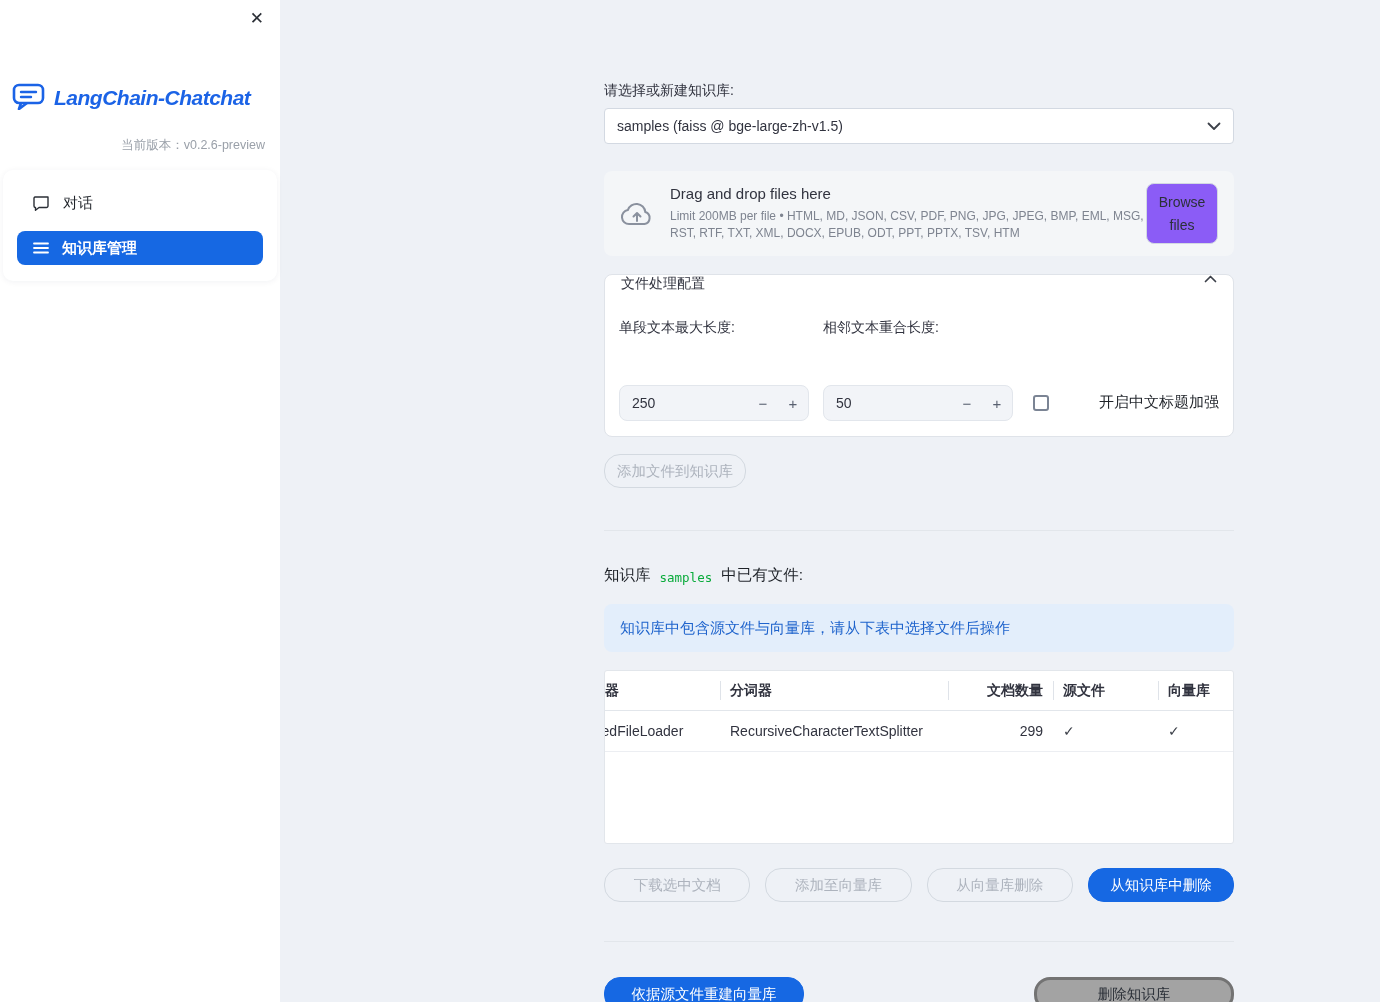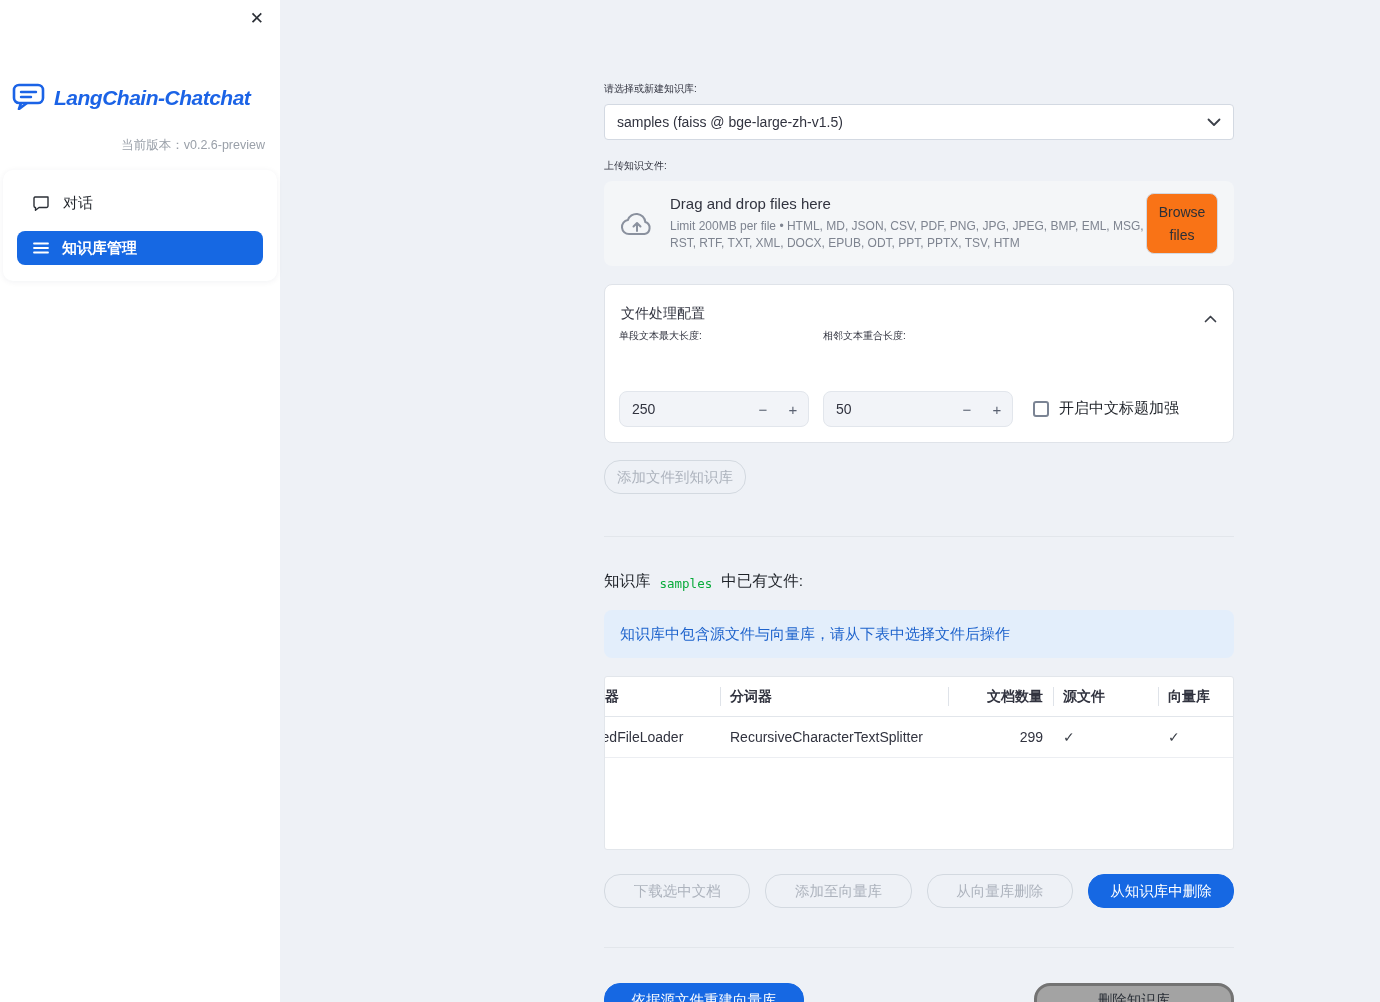--- a/index.html
+++ b/index.html
@@ -45,69 +45,69 @@
     cursor:pointer; margin-bottom:11px;
   }
   .menu-item:last-child { margin-bottom:0; }
   .menu-item.selected { background:#1668e3; color:#fff; font-weight:700; }
   .menu-item svg { flex:0 0 auto; }
 
   
   .main { margin-left:280px; }
   .content { width:630px; margin-left:324px; padding-top:82px; }
 
-  .field-label { font-size:10px; color:#31333f; margin-bottom:8px; }
+  .field-label { font-size:14px; color:#31333f; margin-bottom:8px; }
 
   .select-box {
     height:36px; background:#fff; border:1px solid #d3d9e2; border-radius:4px;
     display:flex; align-items:center; justify-content:space-between;
     padding:0 12px; font-size:14px; color:#31333f; cursor:pointer;
   }
 
   .spacer-19 { height:19px; }
 
   .dropzone {
     margin-top:8px; height:85px; background:#f4f6f8; border-radius:8px;
     display:flex; align-items:center; padding:0 16px;
   }
   .dz-text { flex:1; margin-left:16px; min-width:0; }
   .dz-title { font-size:15px; color:#31333f; margin-bottom:6px; }
   .dz-limit { font-size:12px; color:#7e8490; line-height:1.4; max-width:478px; }
   .browse-btn {
     flex:0 0 auto; width:72px; padding:7px 10px;
-    background:#f97316; border:1px solid #d3d9e2; border-radius:8px;
+    background:#8b5cf6; border:1px solid #d3d9e2; border-radius:8px;
     font-size:14px; color:#2b3038; text-align:center; line-height:1.6;
     cursor:pointer;
   }
 
   .expander {
     margin-top:18px; background:#fff; border:1px solid #dfe3e9; border-radius:8px;
   }
   .exp-header {
-    height:38px; display:flex; align-items:flex-end; justify-content:space-between;
+    height:38px; display:flex; align-items:flex-start; justify-content:space-between;
     padding:0 16px; font-size:14px; color:#31333f; cursor:pointer;
   }
   .exp-body { padding:6px 14px 15px 14px; display:flex; gap:14px; align-items:flex-end; }
   .num-col { width:190px; }
   .num-col .field-label { margin-bottom:8px; }
   .num-input {
     height:36px; display:flex; align-items:center;
     background:#f2f4f8; border:1px solid #e2e6ec; border-radius:8px; overflow:hidden;margin-top:48px;
   }
   .num-value { flex:1; padding-left:12px; font-size:14px; color:#31333f; }
   .num-btn {
     width:30px; height:100%; display:flex; align-items:center; justify-content:center;
     font-size:15px; color:#596070; cursor:pointer;
   }
   .check-col { display:flex; align-items:center; gap:10px; margin:0 0 9px 6px; }
   .checkbox {
     width:16px; height:16px; border:2px solid #7b8494; border-radius:3px;
     background:#fff; cursor:pointer; flex:0 0 auto;
   }
-  .check-label { font-size:15px; color:#1f2329; white-space:nowrap; }
+  .check-label { font-size:15px; color:#1f2329; white-space:nowrap;margin-left:40px; }
 
   .btn {
     display:inline-flex; align-items:center; justify-content:center;
     height:34px; border-radius:16px; font-size:14.5px; cursor:pointer;
     font-family:"Liberation Sans", sans-serif; white-space:nowrap;text-align:center;
   }
   .btn-disabled {
     background:transparent; border:1px solid #d3d9e0; color:#adb3bd;
     cursor:default;
   }
@@ -206,21 +206,20 @@
 
     <div class="field-label">请选择或新建知识库:</div>
     <div class="select-box">
       <span>samples (faiss @ bge-large-zh-v1.5)</span>
       <svg class="chev" width="14" height="9" viewBox="0 0 14 9">
         <path d="M1.5 1.5 L7 7 L12.5 1.5" fill="none" stroke="#3c4049" stroke-width="1.8" stroke-linecap="round" stroke-linejoin="round"></path>
       </svg>
     </div>
 
     <div class="spacer-19"></div>
-    <div class="field-label" style="margin-bottom:0;">上传知识文件:</div>
 
     <div class="dropzone">
       <svg width="34" height="26" viewBox="0 0 34 26">
         <path d="M9 23 a7 7 0 0 1 -1.2 -13.9 A9 9 0 0 1 25.3 11 a6.2 6.2 0 0 1 -0.8 12 H9 Z" fill="none" stroke="#8a919e" stroke-width="2"></path>
         <path d="M17 20 V12.5 M13.5 15.5 L17 12 L20.5 15.5" fill="none" stroke="#8a919e" stroke-width="2" stroke-linecap="round" stroke-linejoin="round"></path>
       </svg>
       <div class="dz-text">
         <div class="dz-title">Drag and drop files here</div>
         <div class="dz-limit">Limit 200MB per file • HTML, MD, JSON, CSV, PDF, PNG, JPG, JPEG, BMP, EML, MSG, RST, RTF, TXT, XML, DOCX, EPUB, ODT, PPT, PPTX, TSV, HTM</div>
       </div>

